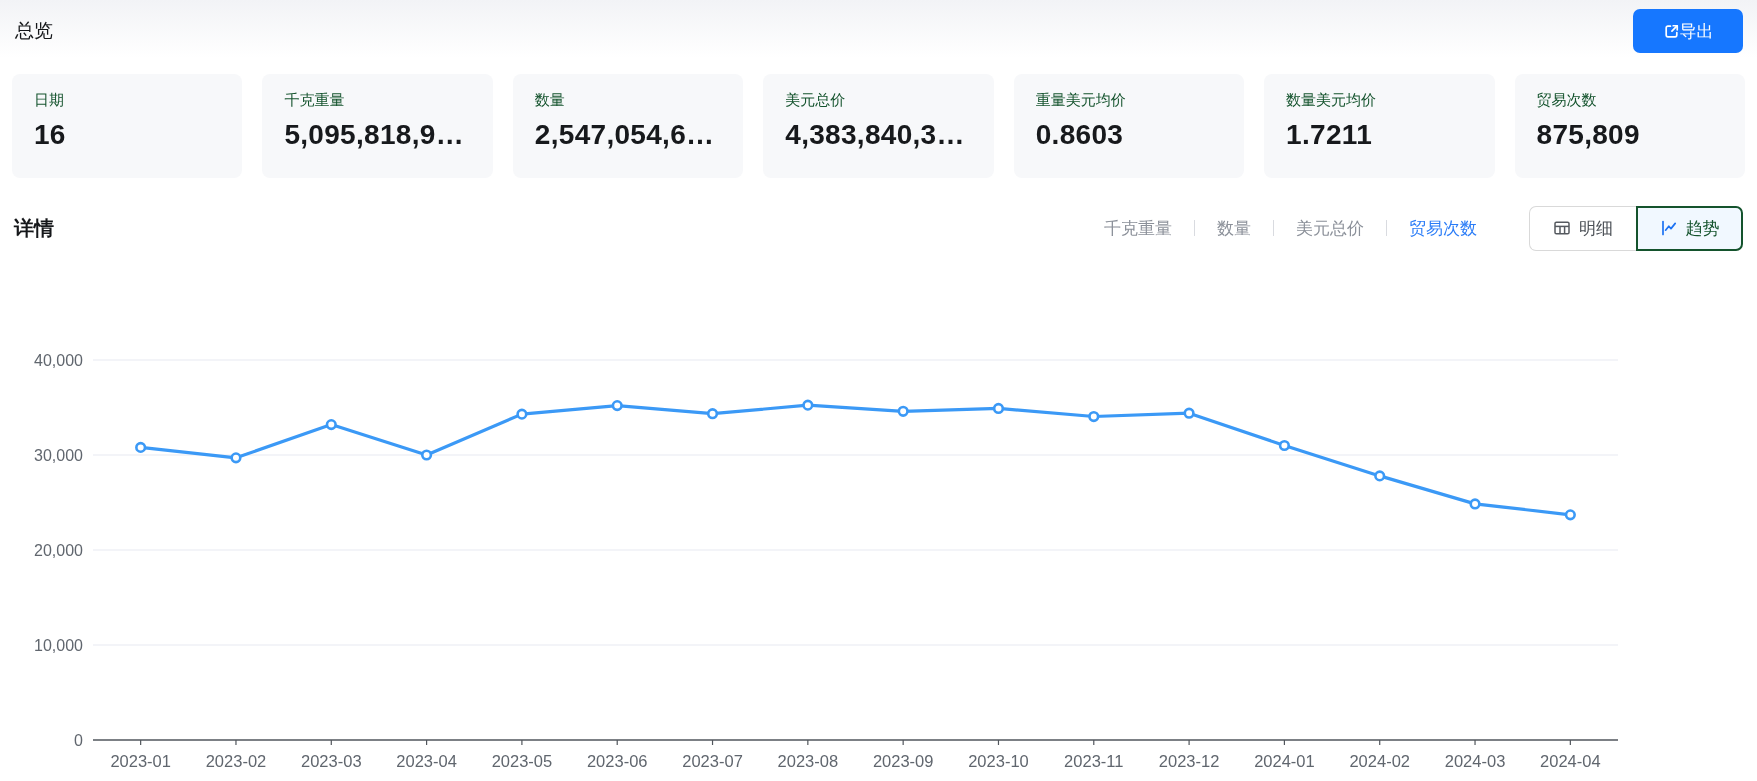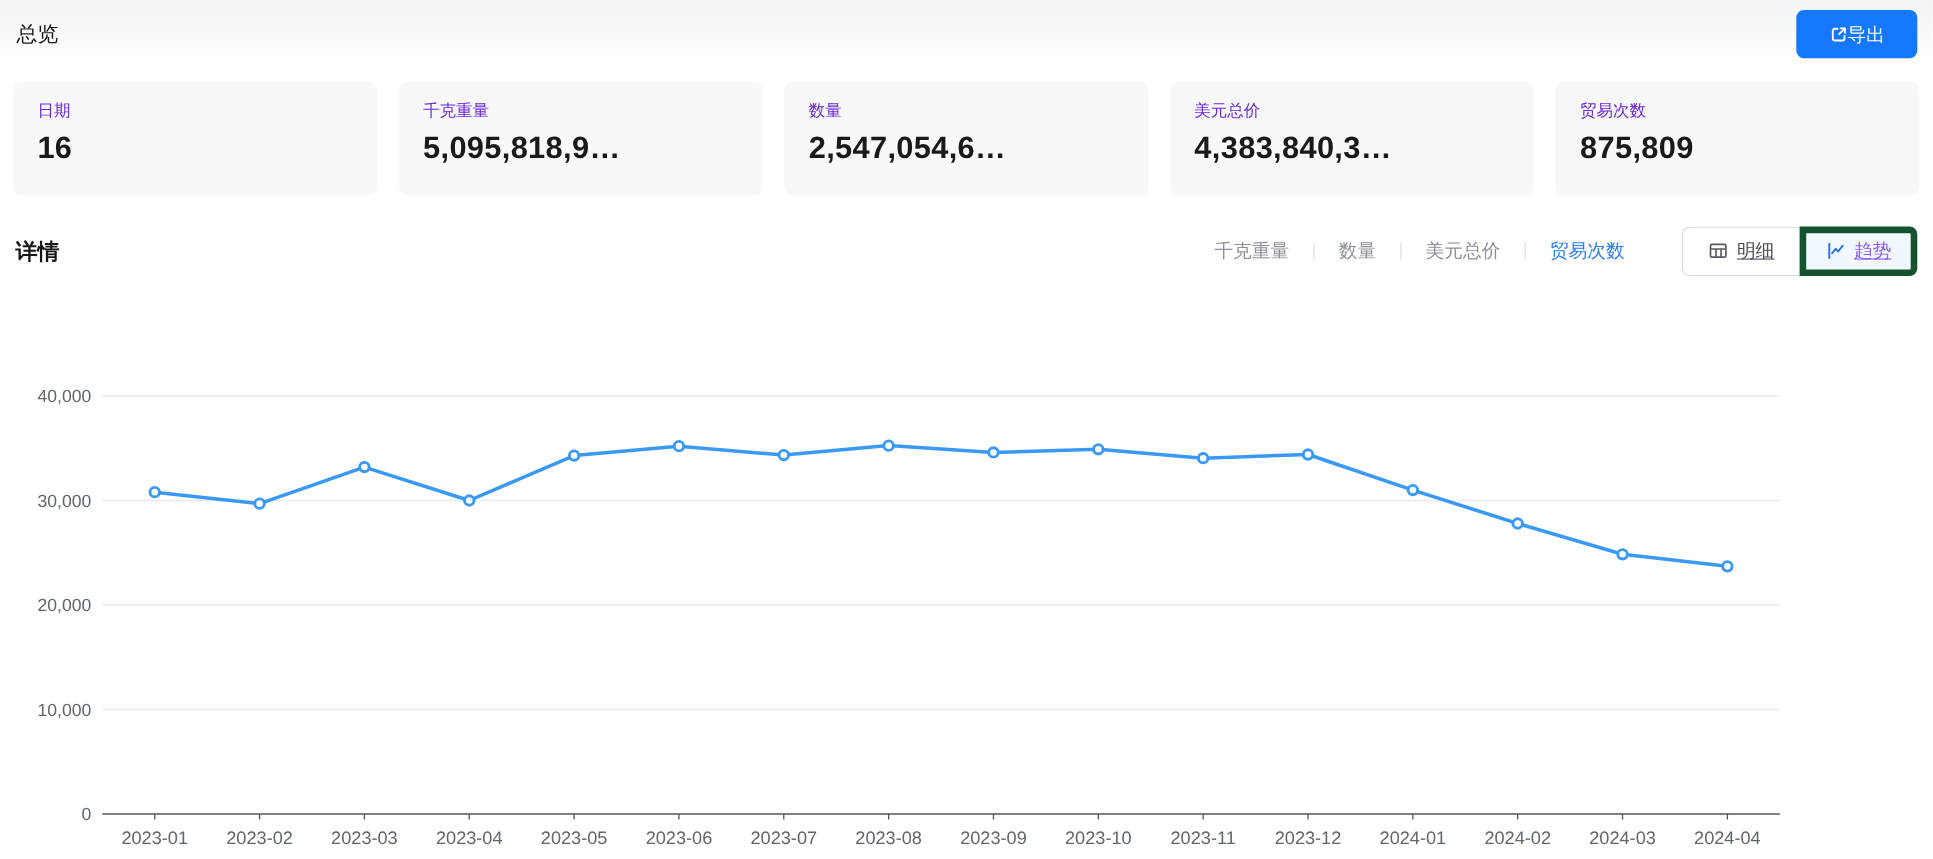--- a/index.html
+++ b/index.html
@@ -19,41 +19,41 @@
     width:110px; height:44px; border:none; border-radius:7px;
     background:#1677ff; color:#fff; font-size:17px;
     display:flex; align-items:center; justify-content:center; gap:0;
     cursor:pointer; font-family:inherit;
   }
   .cards { display:flex; gap:20px; margin:0 12px; height:104px; }
   .stat-card {
     flex:1; background:#f7f8fa; border-radius:8px;
     padding:17px 22px;
   }
-  .stat-label { font-size:15px; color:#6d28d9; }
+  .stat-label { font-size:15px; color:#14532d; }
   .stat-value { font-size:28px; font-weight:bold; color:#17191c; margin-top:9px; letter-spacing:0.3px; white-space:nowrap; }
   .detail-row {
     height:100px; margin:0 14px; display:flex; align-items:center;
   }
   .detail-title { font-size:20px; font-weight:bold; color:#15171a; }
   .detail-right { margin-left:auto; display:flex; align-items:center; }
   .metric-tabs { display:flex; align-items:center; margin-right:46px; }
   .metric-tab { font-size:17px; color:#8b9099; cursor:pointer; padding:0 6px; }
   .metric-tab.active { color:#2a7cf7; }
   .tab-sep { width:1px; height:16px; background:#d9dbe0; margin:0 16px; }
   .view-toggle { display:flex; }
   .toggle-btn {
     height:45px; width:107px; background:#fff; border:1px solid #d9d9d9;
     display:flex; align-items:center; justify-content:center; gap:8px;
-    font-size:17px; color:#4a4f55; cursor:pointer; font-family:inherit;text-decoration:underline;
+    font-size:17px; color:#4a4f55; cursor:pointer; font-family:inherit;
   }
   .toggle-btn:first-child { border-radius:7px 0 0 7px; border-right:none; }
   .toggle-btn:last-child { border-radius:0 7px 7px 0; }
   .toggle-btn.active {
-    background:#f1f8ff; border:6px solid #14532d; color:#8b5cf6;
+    background:#f1f8ff; border:2px solid #14532d; color:#14532d;
   }
   .chart-wrap { margin-top:23px; }
   svg text { font-family:"Liberation Sans", sans-serif; }
 </style>
 </head>
 <body>
 
 <div class="header">
   <div class="page-title">总览</div>
   <button class="export-btn">
@@ -77,20 +77,28 @@
     <div class="stat-label">千克重量</div>
     <div class="stat-value">5,095,818,9…</div>
   </div>
   <div class="stat-card">
     <div class="stat-label">数量</div>
     <div class="stat-value">2,547,054,6…</div>
   </div>
   <div class="stat-card">
     <div class="stat-label">美元总价</div>
     <div class="stat-value">4,383,840,3…</div>
+  </div>
+  <div class="stat-card">
+    <div class="stat-label">重量美元均价</div>
+    <div class="stat-value">0.8603</div>
+  </div>
+  <div class="stat-card">
+    <div class="stat-label">数量美元均价</div>
+    <div class="stat-value">1.7211</div>
   </div>
   <div class="stat-card">
     <div class="stat-label">贸易次数</div>
     <div class="stat-value">875,809</div>
   </div>
 </div>
 
 <div class="detail-row">
   <div class="detail-title">详情</div>
   <div class="detail-right">

